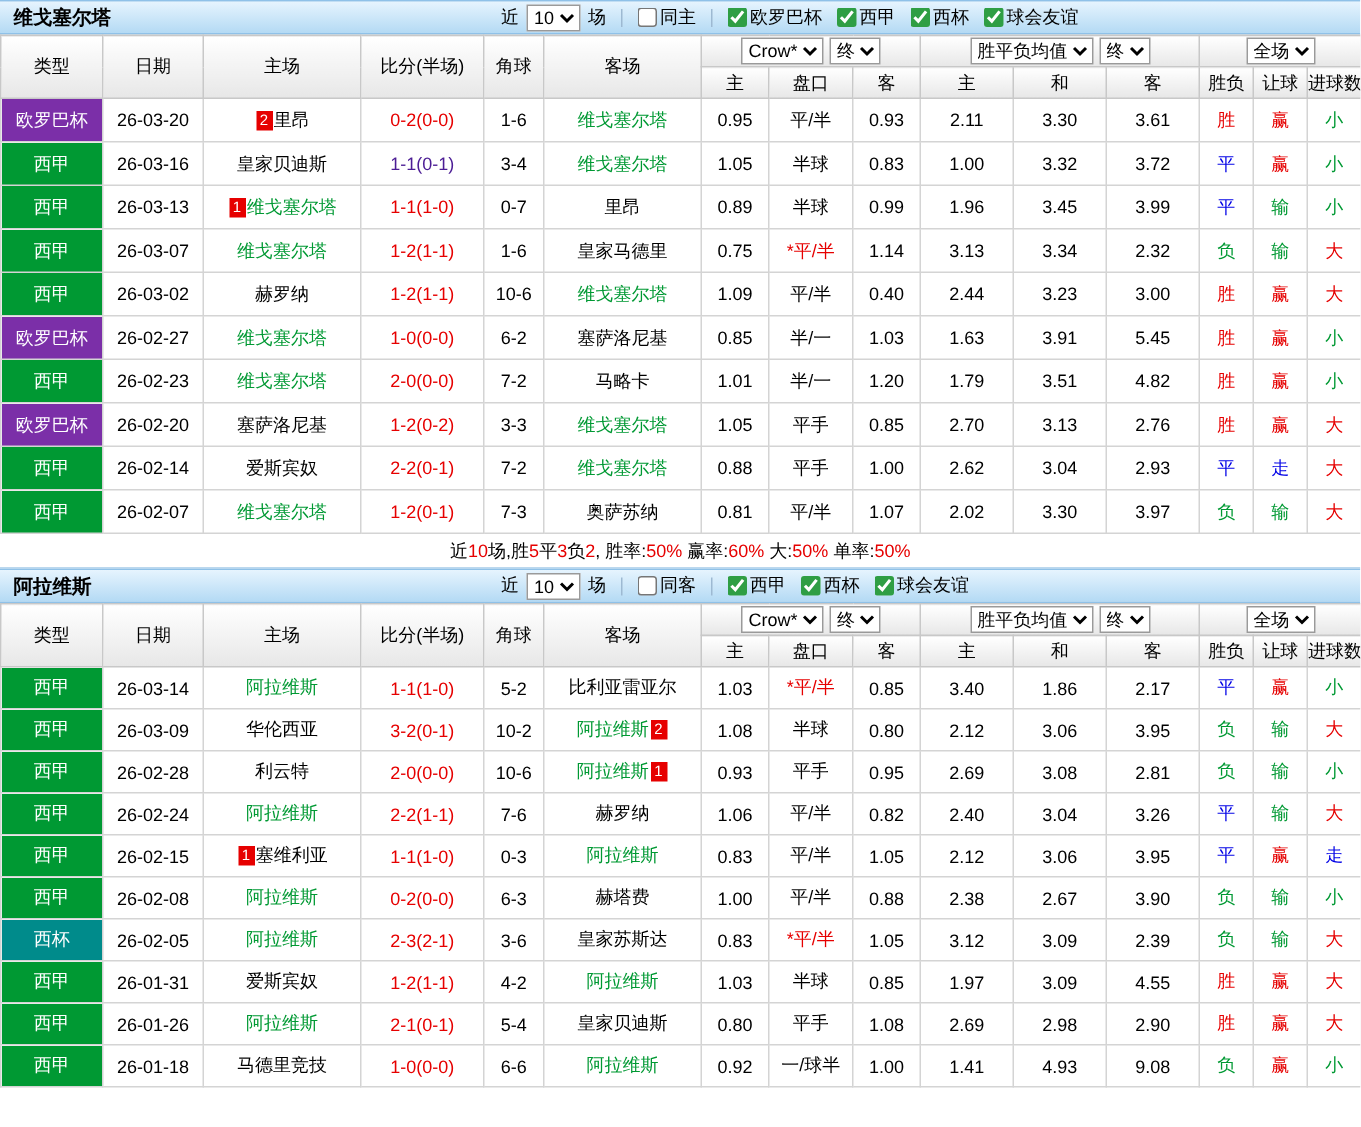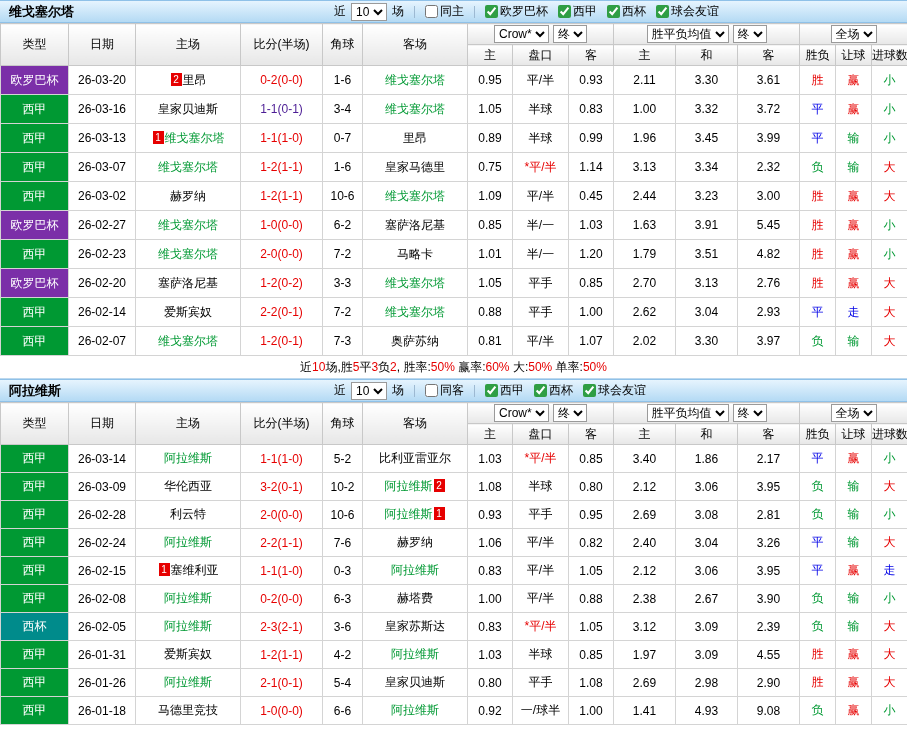--- a/index.html
+++ b/index.html
@@ -202,21 +202,21 @@
           </tr>
           <tr>
             <td style="background: rgb(0, 153, 51); color: rgb(255, 255, 255);">西甲</td>
             <td>26-03-02</td>
             <td><span>赫罗纳</span></td>
             <td style="color: rgb(230, 0, 0);">1-2(1-1)</td>
             <td>10-6</td>
             <td><span style="color: rgb(0, 153, 51);">维戈塞尔塔</span></td>
             <td>1.09</td>
             <td>平/半</td>
-            <td>0.45</td>
+            <td>0.40</td>
             <td>2.44</td>
             <td>3.23</td>
             <td>3.00</td>
             <td style="color: rgb(230, 0, 0);">胜</td>
             <td style="color: rgb(230, 0, 0);">赢</td>
             <td style="color: rgb(230, 0, 0);">大</td>
           </tr>
           <tr>
             <td style="background: rgb(123, 47, 168); color: rgb(255, 255, 255);">欧罗巴杯</td>
             <td>26-02-27</td>

